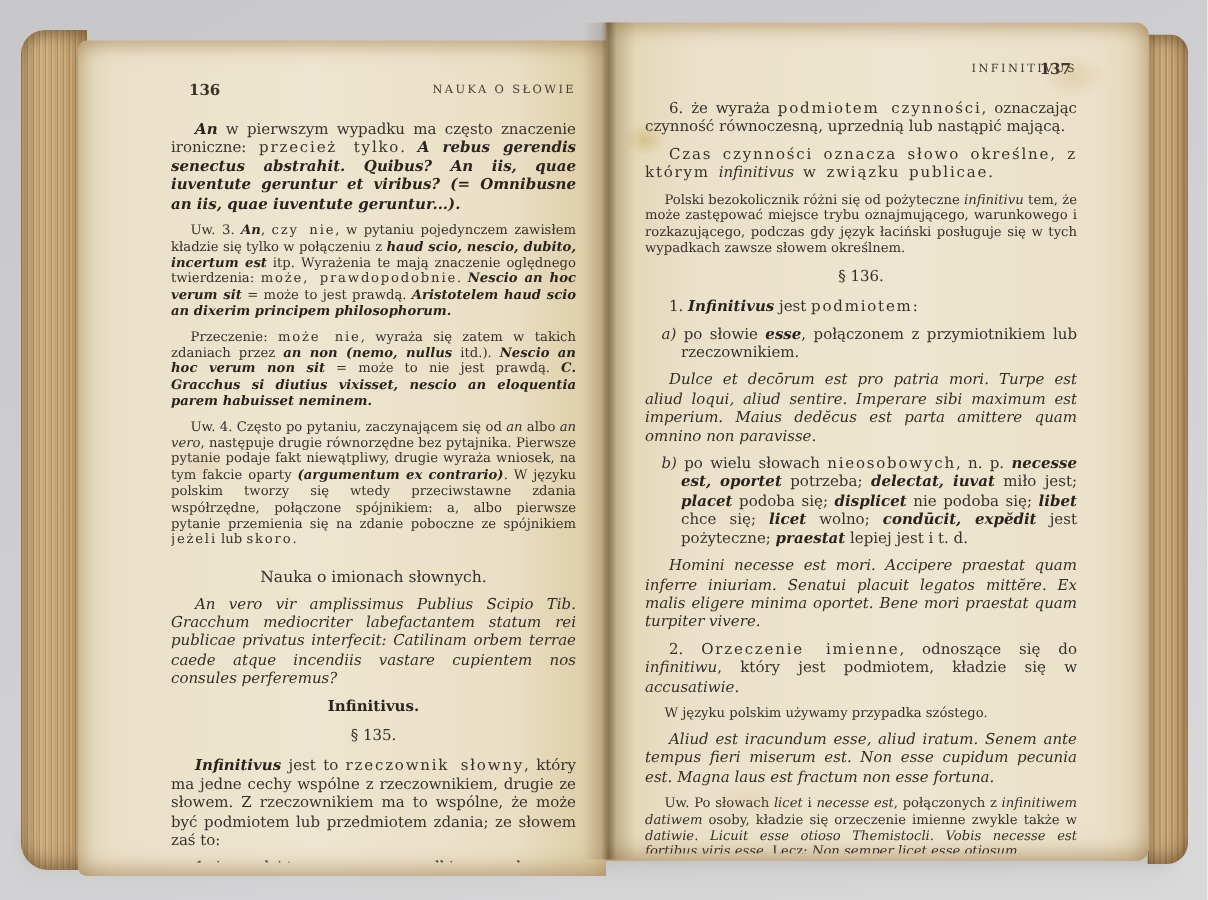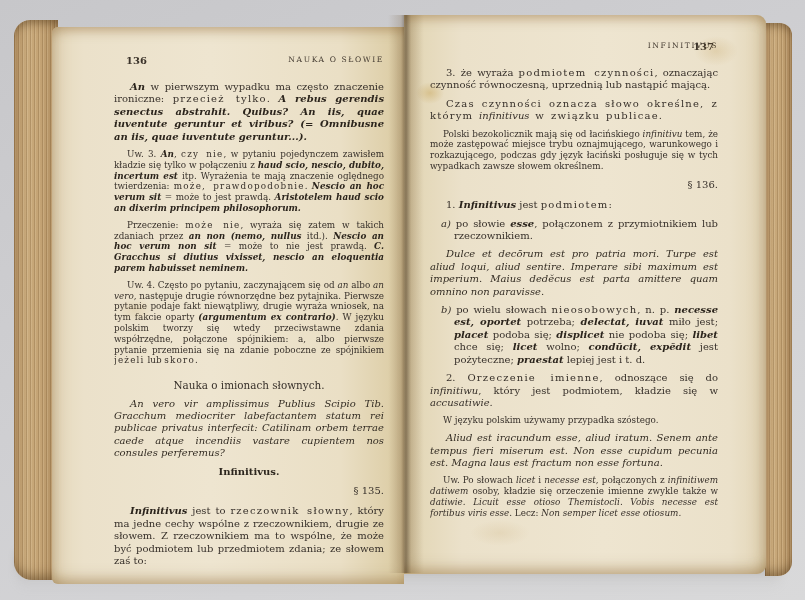--- a/index.html
+++ b/index.html
@@ -57,21 +57,21 @@
   .head-num{position:absolute;top:0;font-size:10px;font-weight:bold;color:#3b332a;}
   .num-left{left:12px;}
   .num-right{right:4px;}
   
   .blk{margin:0 0 6px;text-align:justify;font-size:10px;line-height:12.4px;}
   .blk.p{text-indent:16px;}
   .blk.ps{font-size:8.8px;line-height:10.8px;text-indent:13px;}
   .blk.pi{font-style:italic;text-indent:16px;color:#332c23;}
   .blk.hc{text-align:center;text-indent:0;margin:13px 0 6px;font-size:10.4px;}
   .blk.ht{text-align:center;text-indent:0;font-weight:bold;font-size:10px;margin:3px 0 6px;color:#2c261e;}
-  .blk.hs{text-align:right;text-indent:0;margin:7px 0 8px;font-size:10px;}
+  .blk.hs{text-align:center;text-indent:0;margin:7px 0 8px;font-size:10px;}
   .blk.ln{text-indent:16px;text-align:left;margin-bottom:2px;}
   .blk.la{padding-left:24px;text-indent:-13px;margin-bottom:6px;}
   
   .s-n{}
   .s-i{font-style:italic;}
   .s-bi{font-style:italic;font-weight:bold;color:#2b241c;}
   .s-sp{letter-spacing:1.2px;word-spacing:1.5px;}
 </style>
 </head>
 <body>
@@ -102,28 +102,29 @@
     </div>
   </div>
 
   <div class="page page-right">
     <div class="pg-inner inner-right">
       <div class="page-head">
         <span class="head-title">INFINITIVUS</span>
         <span class="head-num num-right">137</span>
       </div>
       <div>
-          <div class="blk p"><span class="s-n">3. że wyraża </span><span class="s-sp">podmiotem czynności</span><span class="s-n">, oznaczając czynność równoczesną, uprzednią lub nastąpić mającą.</span></div>
+          <div class="blk p"><span class="s-n">6. że wyraża </span><span class="s-sp">podmiotem czynności</span><span class="s-n">, oznaczając czynność równoczesną, uprzednią lub nastąpić mającą.</span></div>
           <div class="blk p"><span class="s-sp">Czas czynności oznacza słowo określne, z którym </span><span class="s-i">infinitivus</span><span class="s-sp"> w związku publicae.</span></div>
-          <div class="blk ps"><span class="s-n">Polski bezokolicznik mają się od łacińskiego </span><span class="s-i">infinitivu</span><span class="s-n"> tem, że może zastępować miejsce trybu oznajmującego, warunkowego i rozkazującego, podczas gdy język łaciński posługuje się w tych wypadkach zawsze słowem określnem.</span></div>
+          <div class="blk ps"><span class="s-n">Polski bezokolicznik różni się od pożyteczne </span><span class="s-i">infinitivu</span><span class="s-n"> tem, że może zastępować miejsce trybu oznajmującego, warunkowego i rozkazującego, podczas gdy język łaciński posługuje się w tych wypadkach zawsze słowem określnem.</span></div>
           <div class="blk hs"><span class="s-n">§ 136.</span></div>
           <div class="blk p"><span class="s-n">1. </span><span class="s-bi">Infinitivus</span><span class="s-n"> jest </span><span class="s-sp">podmiotem</span><span class="s-n">:</span></div>
           <div class="blk la"><span class="s-i">a)</span><span class="s-n"> po słowie </span><span class="s-bi">esse</span><span class="s-n">, połączonem z przymiotnikiem lub rzeczownikiem.</span></div>
           <div class="blk pi"><span class="s-i">Dulce et decōrum est pro patria mori. Turpe est aliud loqui, aliud sentire. Imperare sibi maximum est imperium. Maius dedĕcus est parta amittere quam omnino non paravisse.</span></div>
           <div class="blk la"><span class="s-i">b)</span><span class="s-n"> po wielu słowach </span><span class="s-sp">nieosobowych</span><span class="s-n">, n. p. </span><span class="s-bi">necesse est, oportet</span><span class="s-n"> potrzeba; </span><span class="s-bi">delectat, iuvat</span><span class="s-n"> miło jest; </span><span class="s-bi">placet</span><span class="s-n"> podoba się; </span><span class="s-bi">displicet</span><span class="s-n"> nie podoba się; </span><span class="s-bi">libet</span><span class="s-n"> chce się; </span><span class="s-bi">licet</span><span class="s-n"> wolno; </span><span class="s-bi">condūcit, expĕdit</span><span class="s-n"> jest pożyteczne; </span><span class="s-bi">praestat</span><span class="s-n"> lepiej jest i t. d.</span></div>
+          <div class="blk pi"><span class="s-i">Homini necesse est mori. Accipere praestat quam inferre iniuriam. Senatui placuit legatos mittĕre. Ex malis eligere minima oportet. Bene mori praestat quam turpiter vivere.</span></div>
           <div class="blk p"><span class="s-n">2. </span><span class="s-sp">Orzeczenie imienne</span><span class="s-n">, odnoszące się do </span><span class="s-i">infinitiwu</span><span class="s-n">, który jest podmiotem, kładzie się w </span><span class="s-i">accusatiwie</span><span class="s-n">.</span></div>
           <div class="blk ps"><span class="s-n">W języku polskim używamy przypadka szóstego.</span></div>
           <div class="blk pi"><span class="s-i">Aliud est iracundum esse, aliud iratum. Senem ante tempus fieri miserum est. Non esse cupidum pecunia est. Magna laus est fractum non esse fortuna.</span></div>
           <div class="blk ps"><span class="s-n">Uw. Po słowach </span><span class="s-i">licet</span><span class="s-n"> i </span><span class="s-i">necesse est</span><span class="s-n">, połączonych z </span><span class="s-i">infinitiwem datiwem</span><span class="s-n"> osoby, kładzie się orzeczenie imienne zwykle także w </span><span class="s-i">datiwie</span><span class="s-n">. </span><span class="s-i">Licuit esse otioso Themistocli. Vobis necesse est fortibus viris esse.</span><span class="s-n"> Lecz: </span><span class="s-i">Non semper licet esse otiosum.</span></div>
         </div>
     </div>
   </div>
 
   <div class="gutter"></div>
   <div class="stain st1"></div>

